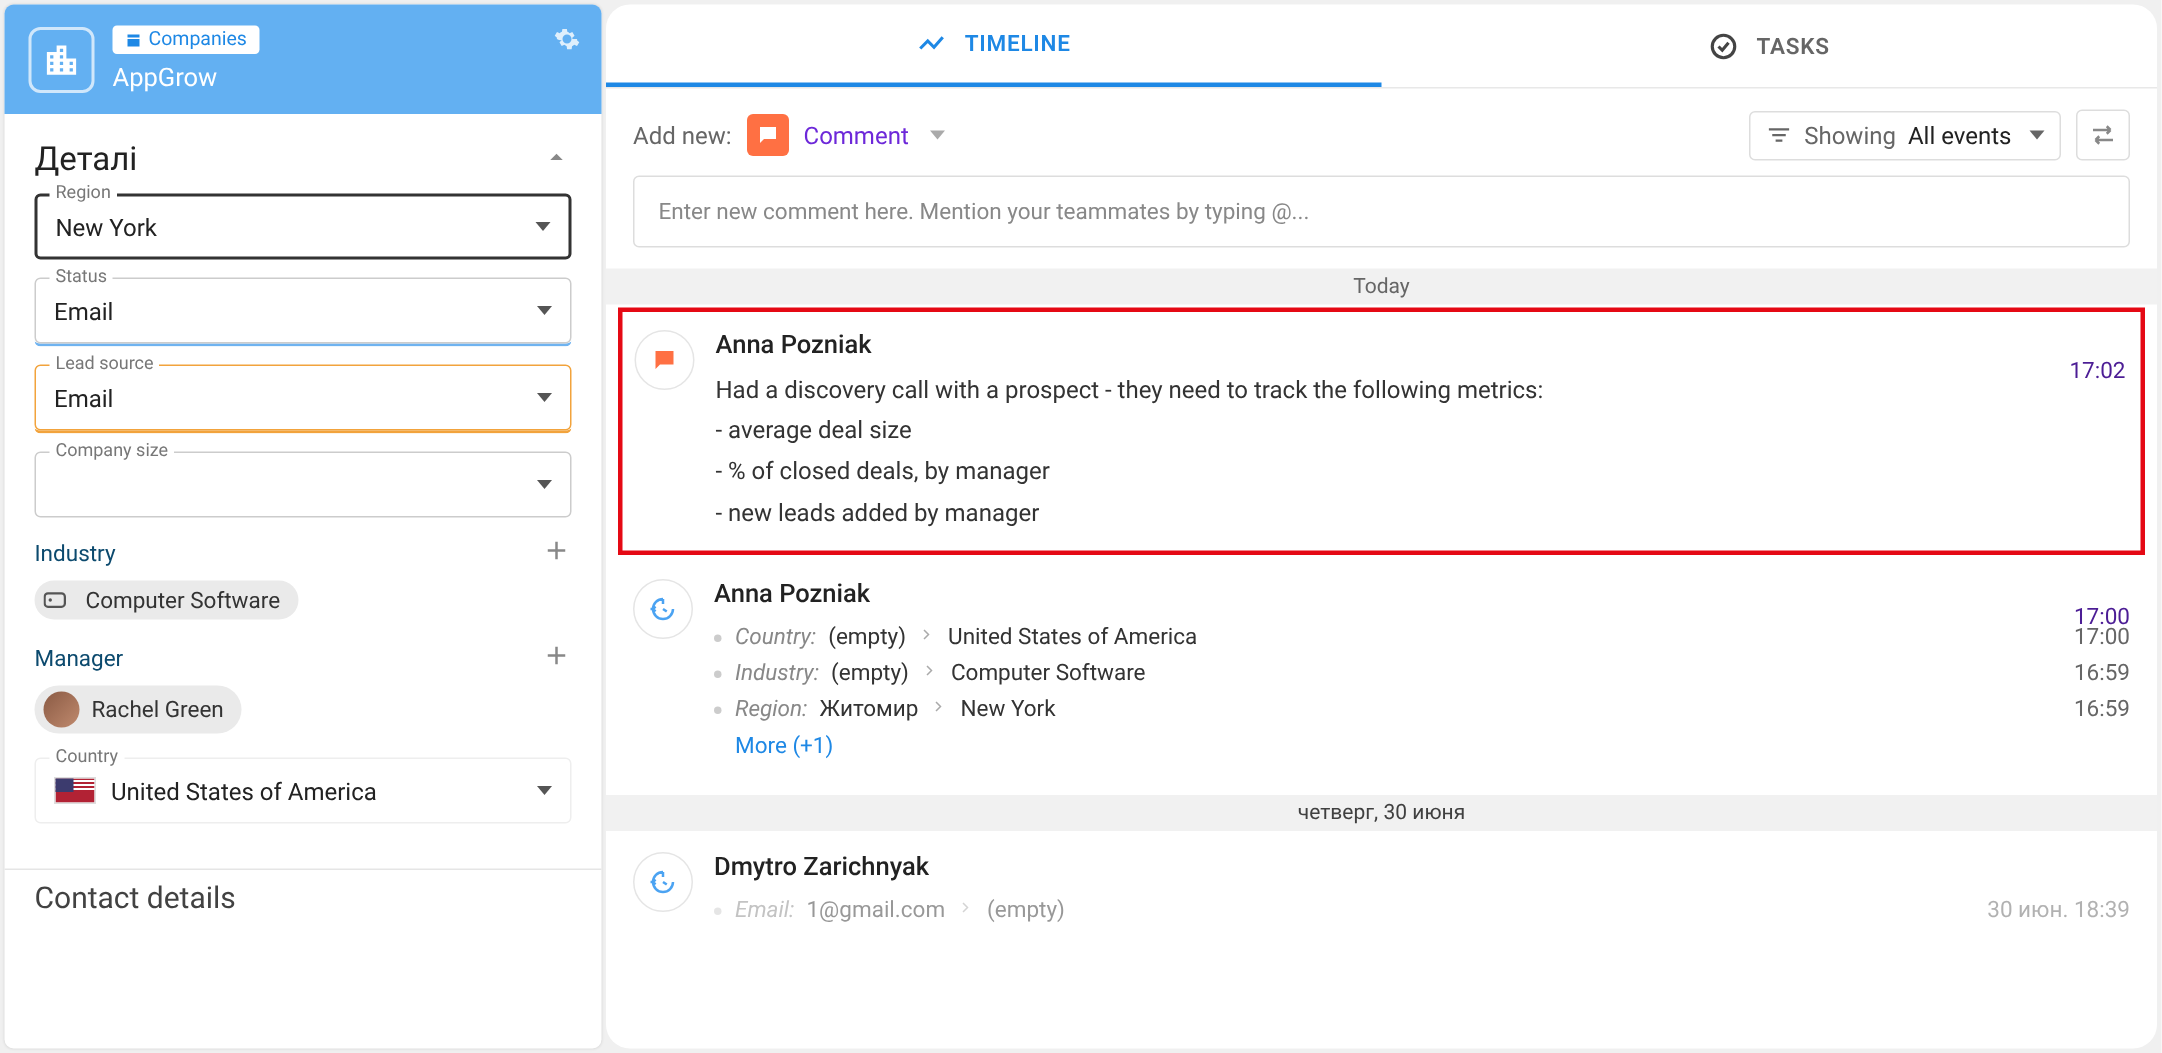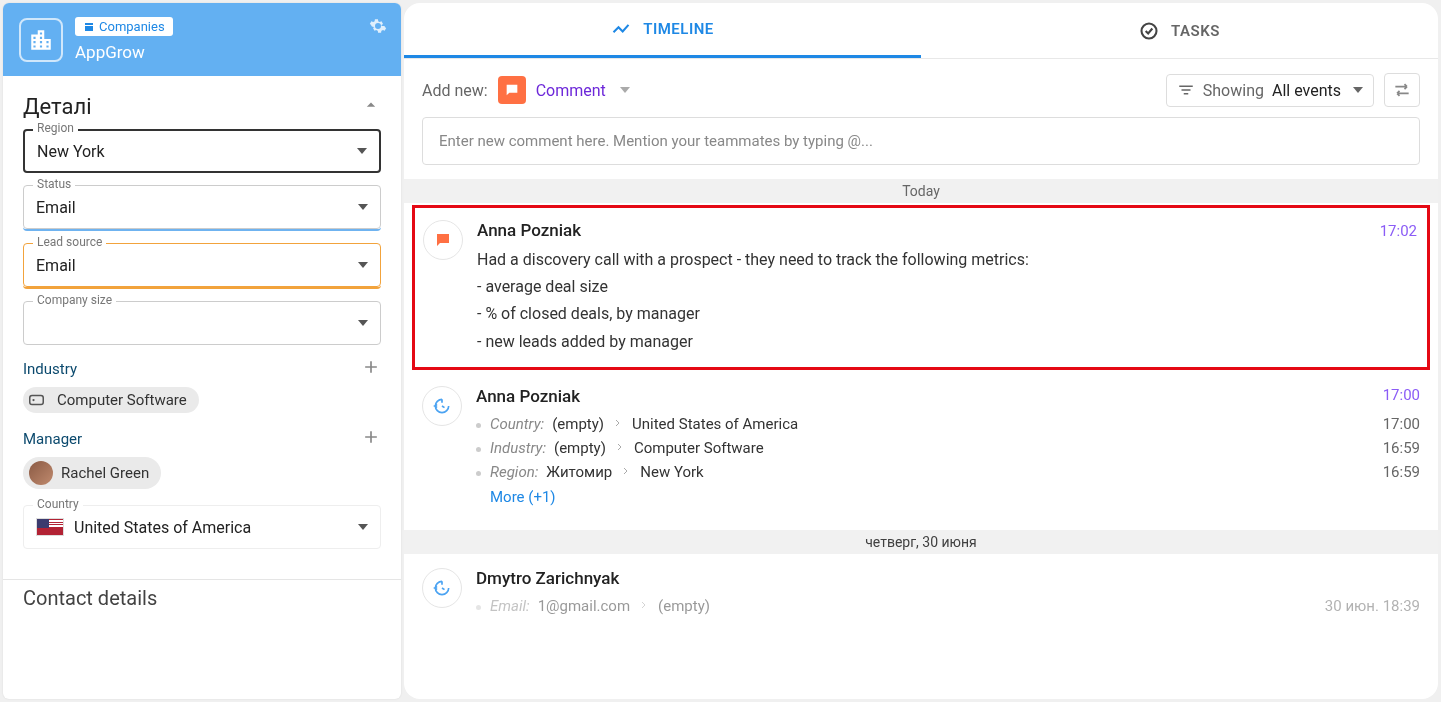--- a/index.html
+++ b/index.html
@@ -75,21 +75,21 @@
   .day-sep2 { background:#f1f1f1; text-align:center; color:#404040; font-size:14px; padding:4px 0; margin-top:10px; }
   
   .entry { padding: 14px 18px; display:flex; gap:14px; position:relative; }
   .entry.highlight { border:3px solid #e50914; margin: 2px 8px; padding:12px 8px; }
   .entry .badge { width:40px; height:40px; border-radius:50%; border:1px solid #e5e5e5; display:flex; align-items:center; justify-content:center; flex-shrink:0; }
   .entry .badge.comment svg { fill:#ff7043; width:20px; height:18px; }
   .entry .badge.history svg { fill:none; stroke:#4ba3f2; stroke-width:2; width:20px; height:20px; }
   .entry-body { flex:1; min-width:0; }
   .entry-name { font-size:17px; color:#222; font-weight:500; margin-bottom:6px; }
   .entry-text { font-size:16px; color:#333; line-height:1.7; }
-  .entry-time { position:absolute; right:18px; top:14px; color:#8b5cf6; font-size:15px; }
+  .entry-time { position:absolute; right:18px; top:30px; color:#4c1d95; font-size:15px; }
   .entry.highlight .entry-time { right:10px; }
   
   .chg-list { list-style:none; }
   .chg-list li { display:flex; align-items:center; gap:8px; font-size:15px; color:#333; padding:3px 0; position:relative; padding-left:14px; }
   .chg-list li::before { content:''; width:5px; height:5px; border-radius:50%; background:#ccc; position:absolute; left:0; top:11px; }
   .chg-label { color:#888; font-style:italic; }
   .arrow svg { width:12px; height:12px; fill:none; stroke:#aaa; stroke-width:2; }
   .chg-time { margin-left:auto; color:#666; font-size:15px; padding-right:0; }
   .more-link { color:#1e88e5; font-size:15px; padding-left:14px; margin-top:4px; cursor:pointer; }
   .chg-row { display:flex; width:100%; }

